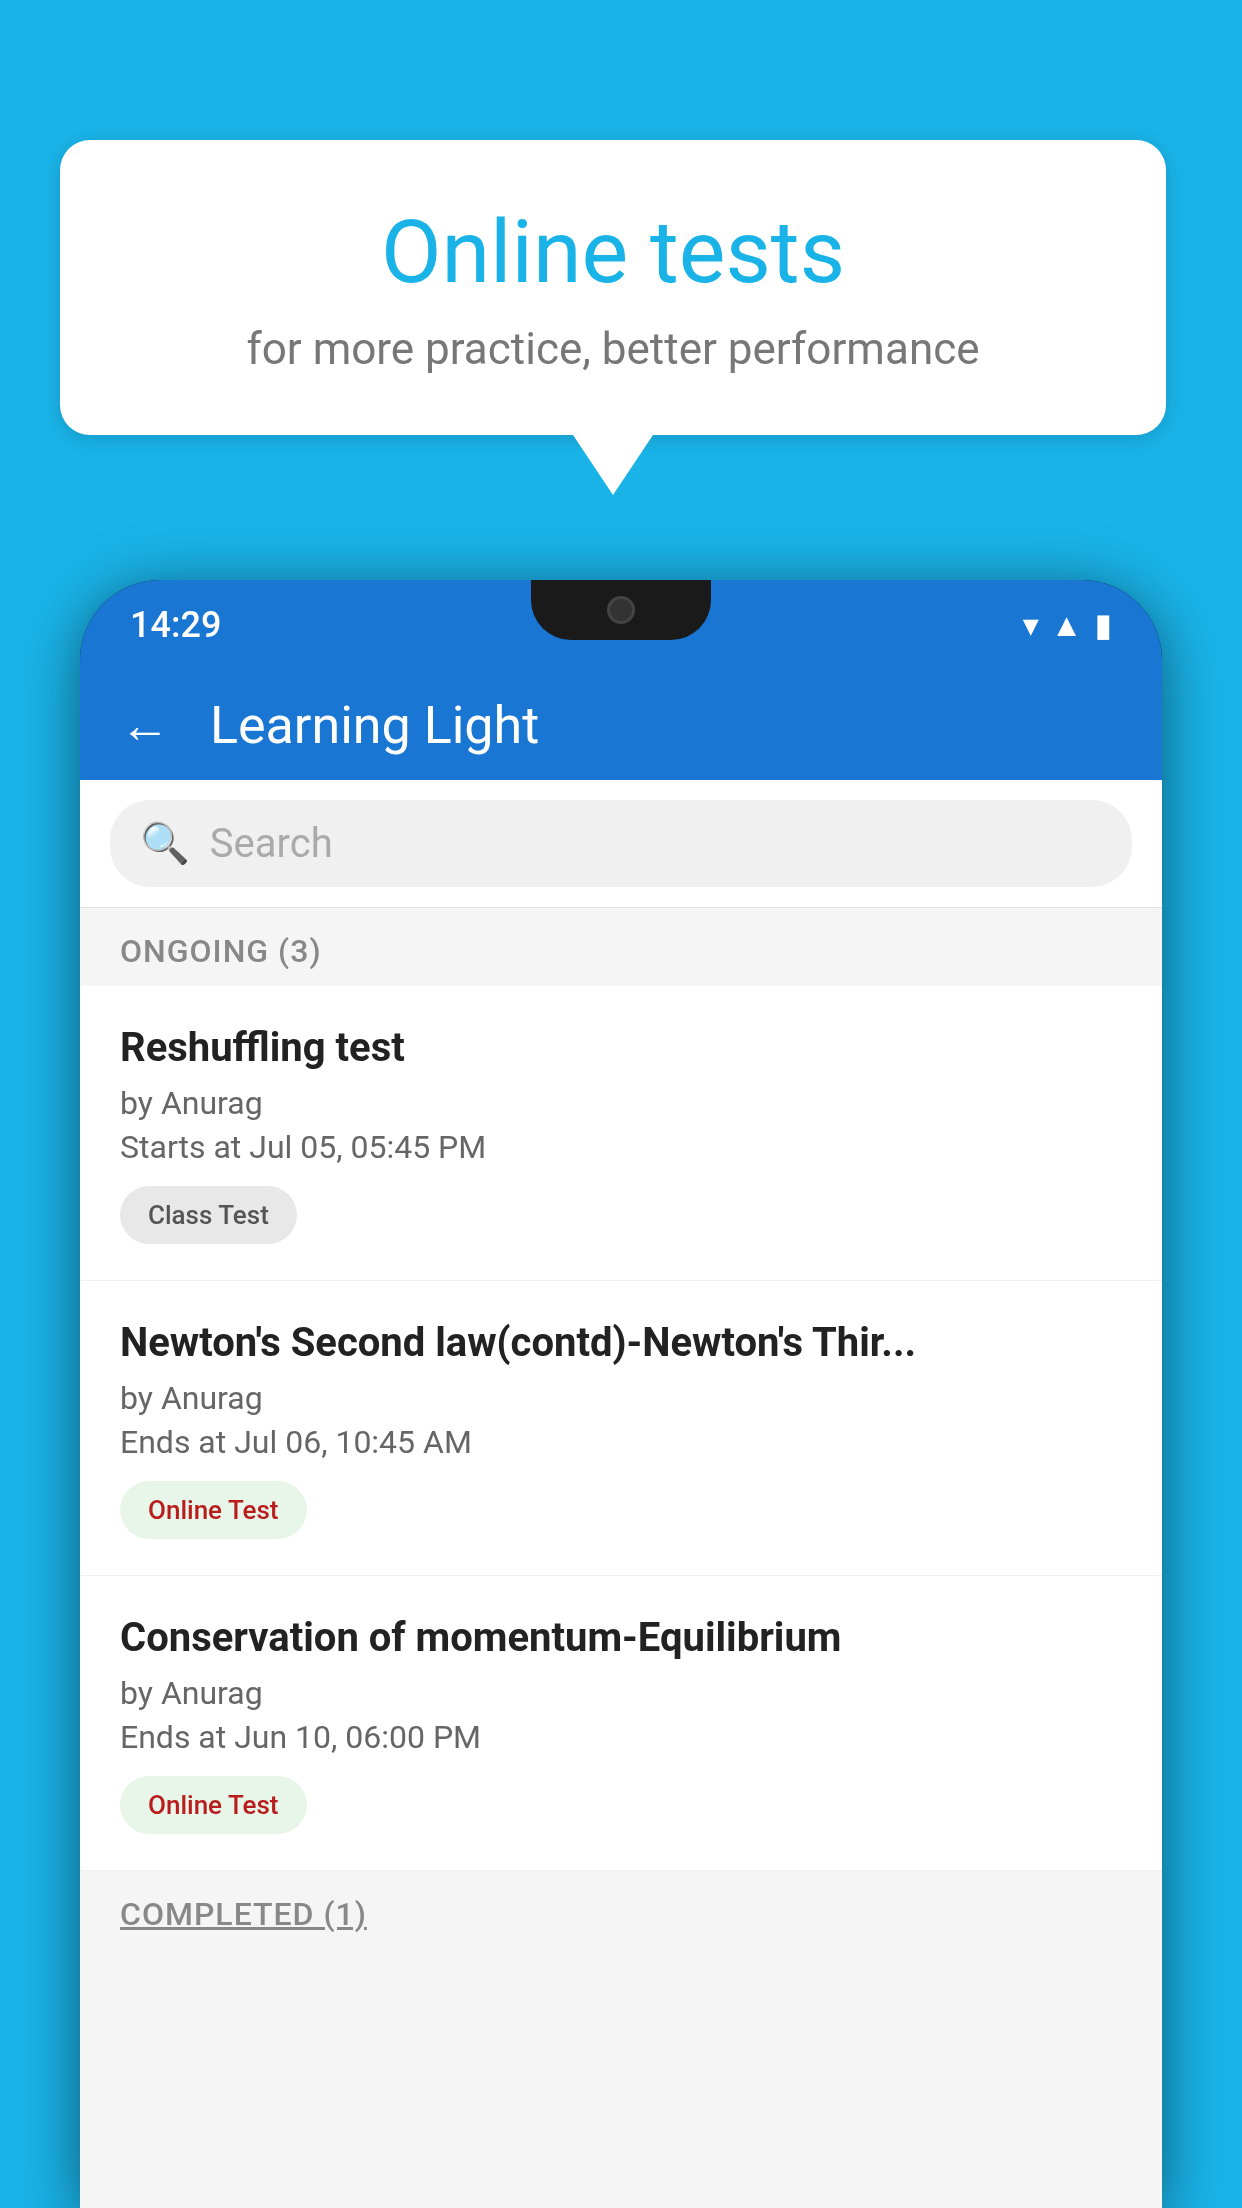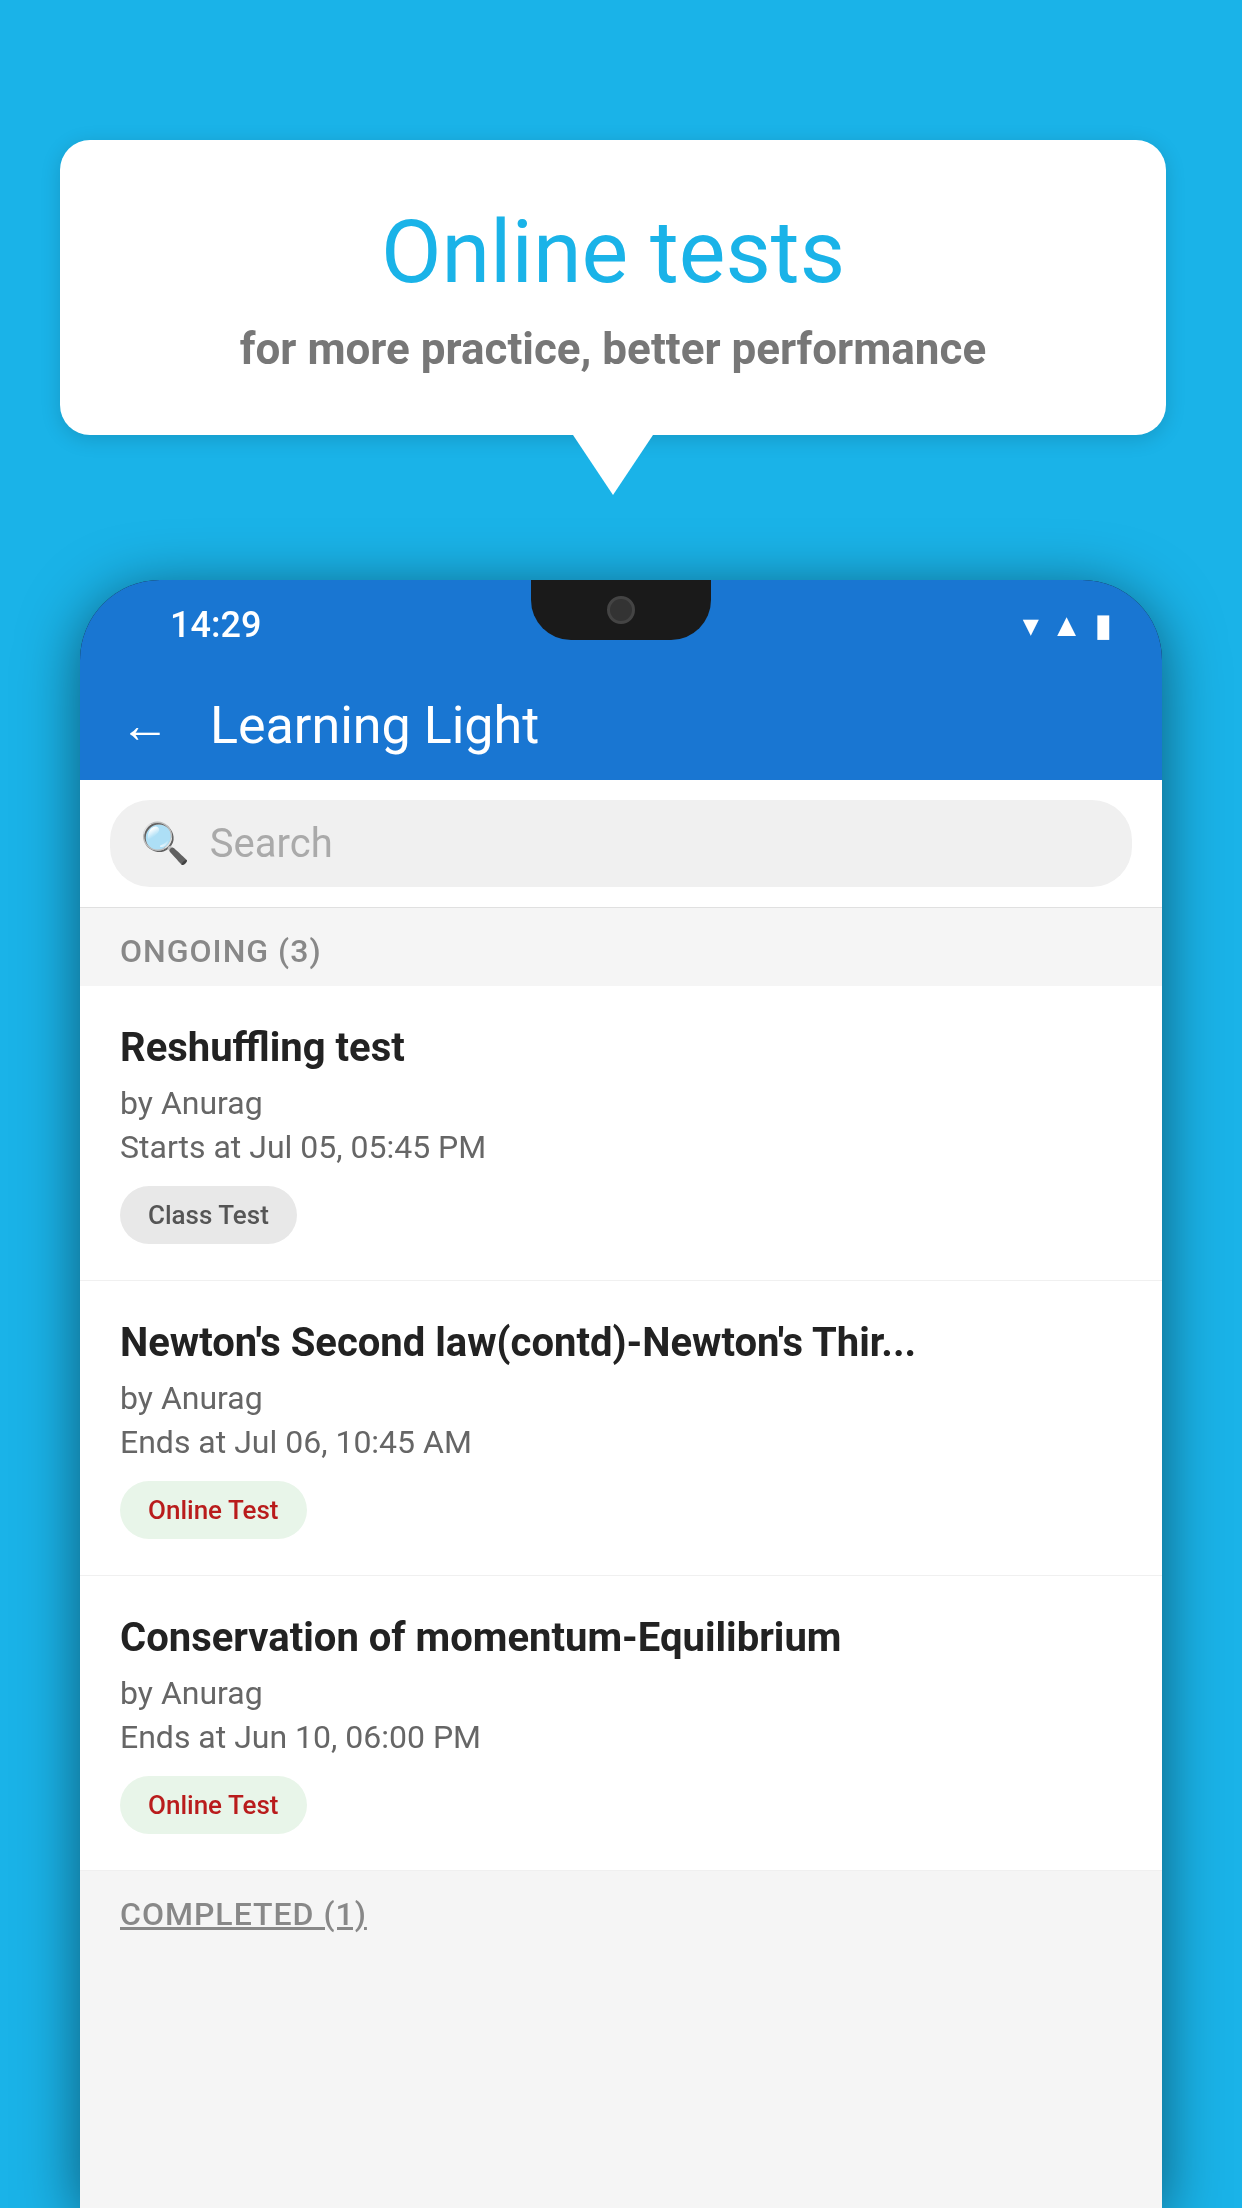--- a/index.html
+++ b/index.html
@@ -36,21 +36,21 @@
     .speech-bubble-title {
       color: #1ab3e8;
       font-size: 88px;
       font-weight: 400;
       margin-bottom: 20px;
     }
 
     .speech-bubble-subtitle {
       color: #777;
       font-size: 44px;
-      font-weight: 700;
+      font-weight: 400;
     }
 
     .speech-bubble-tail {
       width: 0;
       height: 0;
       border-left: 40px solid transparent;
       border-right: 40px solid transparent;
       border-top: 60px solid white;
     }
 
@@ -97,21 +97,20 @@
       height: 28px;
       background: #333;
       border-radius: 50%;
       border: 3px solid #444;
     }
 
     .status-time {
       color: white;
       font-size: 36px;
       font-weight: 500;
-      margin-left: 40px;
     }
 
     .status-icons {
       display: flex;
       align-items: center;
       gap: 12px;
     }
 
     .status-icon {
       color: white;

